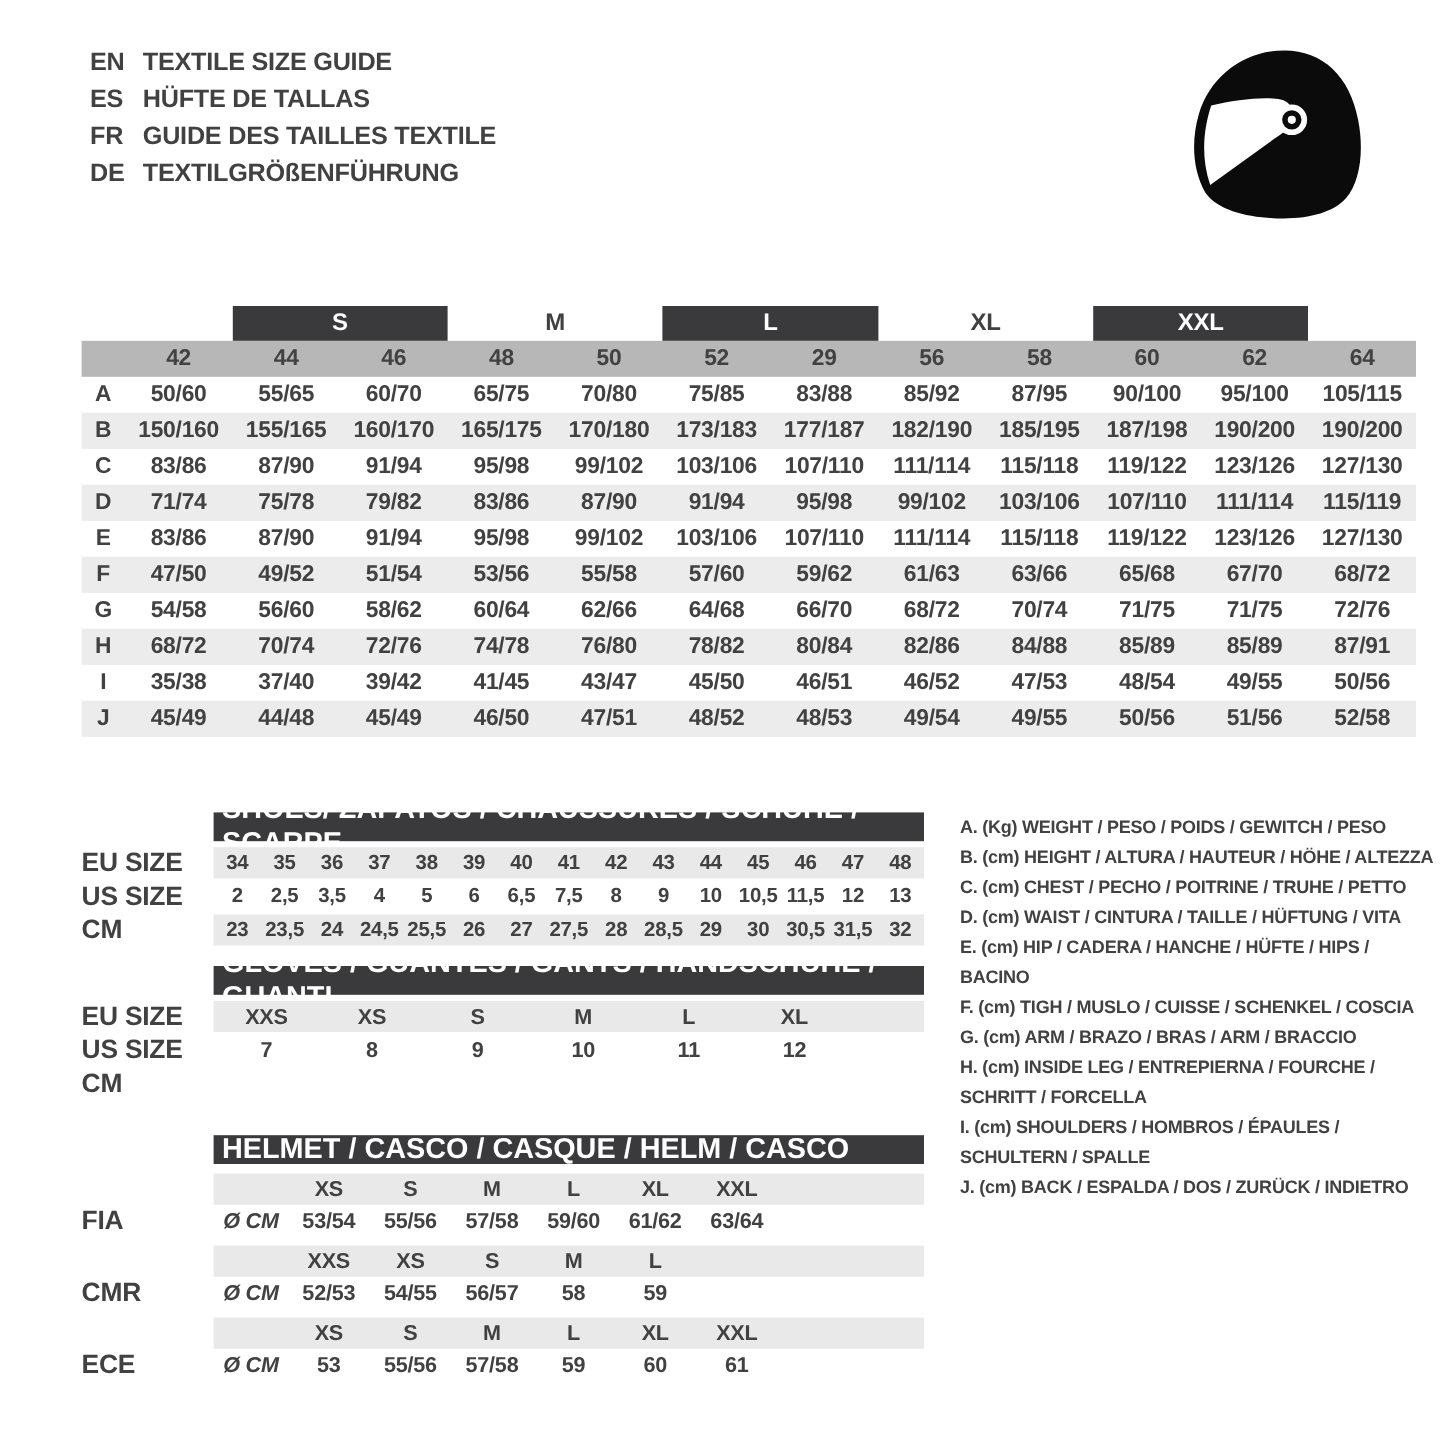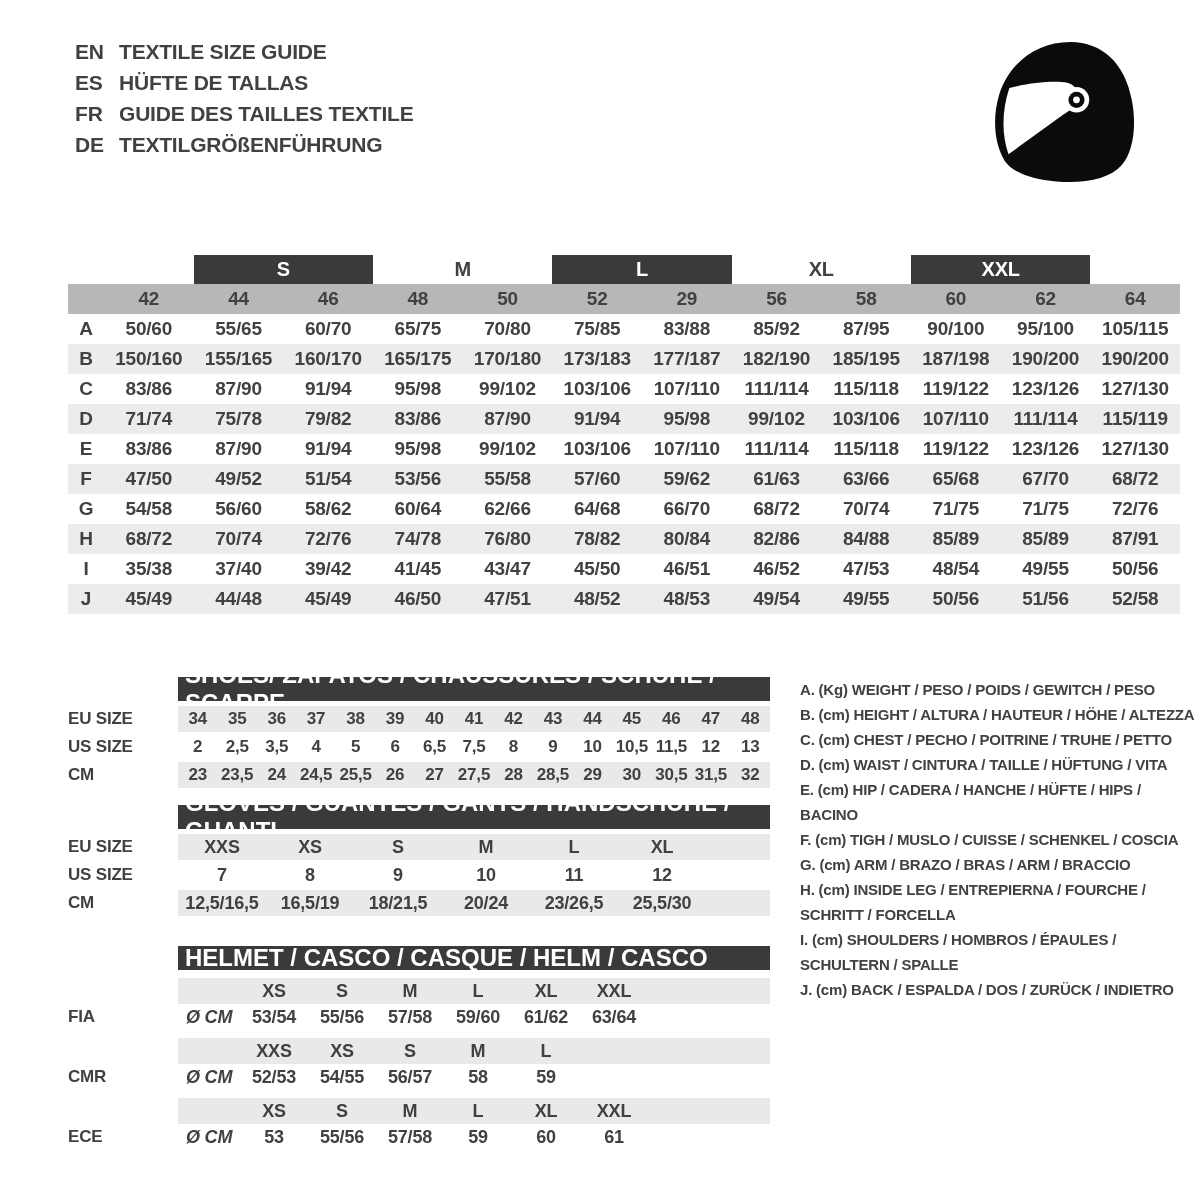--- a/index.html
+++ b/index.html
@@ -34,21 +34,21 @@
   #groups .group{grid-row:1;height:29px;display:flex;align-items:center;justify-content:center;font-size:20px;}
   #groups .boxed{background:var(--dark);color:#fff;}
   #cols{height:30px;background:var(--band);font-size:19px;}
   #tbody .mrow{height:30px;font-size:19px;}
   #tbody .stripe{background:var(--stripe);}
 
   
   .sub{position:absolute;left:68px;display:grid;grid-template-columns:110px 592px;row-gap:2px;}
   .sub .bar{grid-column:2;height:24px;margin-bottom:3px;background:var(--dark);color:#fff;
             display:flex;align-items:center;padding-left:7px;font-size:24px;letter-spacing:0;}
-  .sub .lbl{font-size:17px;display:flex;align-items:center;}
+  .sub .lbl{font-size:22px;display:flex;align-items:center;}
   .strip{display:grid;align-items:center;text-align:center;height:26px;font-size:18px;}
   .strip.shade{background:var(--shade);}
   .shoes-strip{grid-template-columns:repeat(15,1fr);font-size:17px;text-align:center;}
   .gloves-strip{grid-template-columns:repeat(6,88px) 1fr;}
   .hstrip{grid-template-columns:62px repeat(6,68px) 1fr;}
   .helmet-tbl{row-gap:0;}
   .helmet-tbl .bar{margin-bottom:0;}
   .helmet-tbl .gaprow{margin-top:8px;}
   .pfx{text-align:left;padding-left:8px;font-style:italic;}
 
@@ -338,28 +338,20 @@
       <div class="lbl">US SIZE</div>
       <div class="strip gloves-strip">
         <div class="scell">7</div>
         <div class="scell">8</div>
         <div class="scell">9</div>
         <div class="scell">10</div>
         <div class="scell">11</div>
         <div class="scell">12</div>
       </div>
       <div class="lbl">CM</div>
-      <div class="strip gloves-strip shade">
-        <div class="scell">12,5/16,5</div>
-        <div class="scell">16,5/19</div>
-        <div class="scell">18/21,5</div>
-        <div class="scell">20/24</div>
-        <div class="scell">23/26,5</div>
-        <div class="scell">25,5/30</div>
-      </div>
     </section>
   <section id="helmet" class="sub helmet-tbl" style="top:946px">
       <div class="bar">HELMET / CASCO / CASQUE / HELM / CASCO</div>
       <div class="lbl gaprow"></div>
       <div class="strip hstrip shade gaprow">
         <div class="scell"></div>
         <div class="scell">XS</div>
         <div class="scell">S</div>
         <div class="scell">M</div>
         <div class="scell">L</div>

